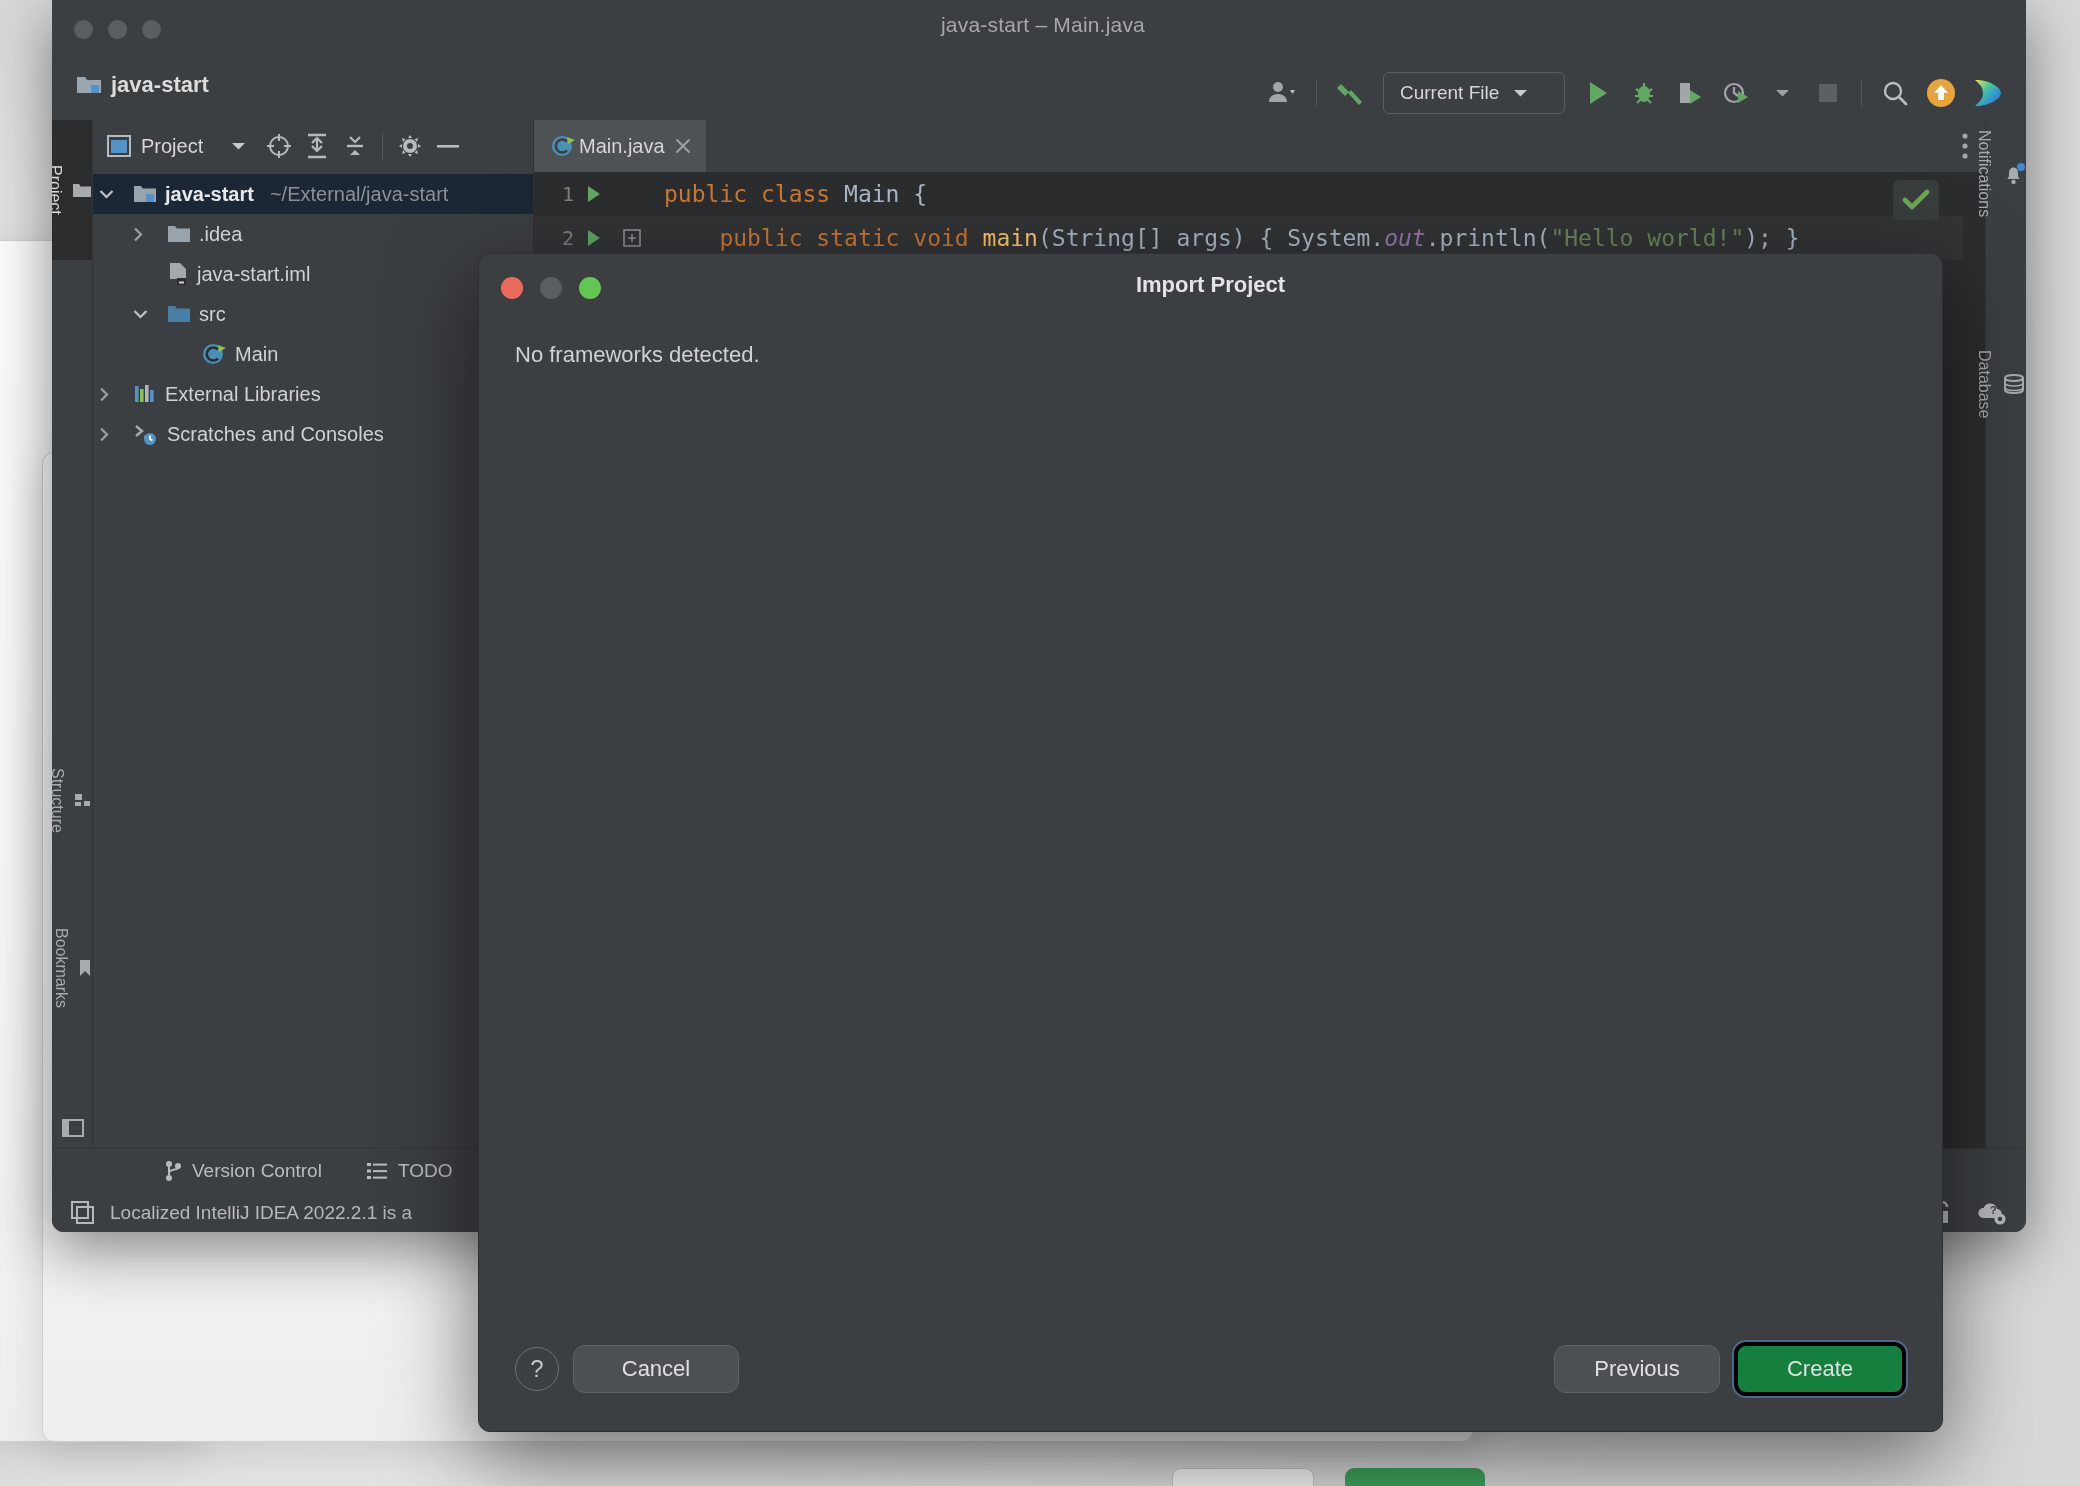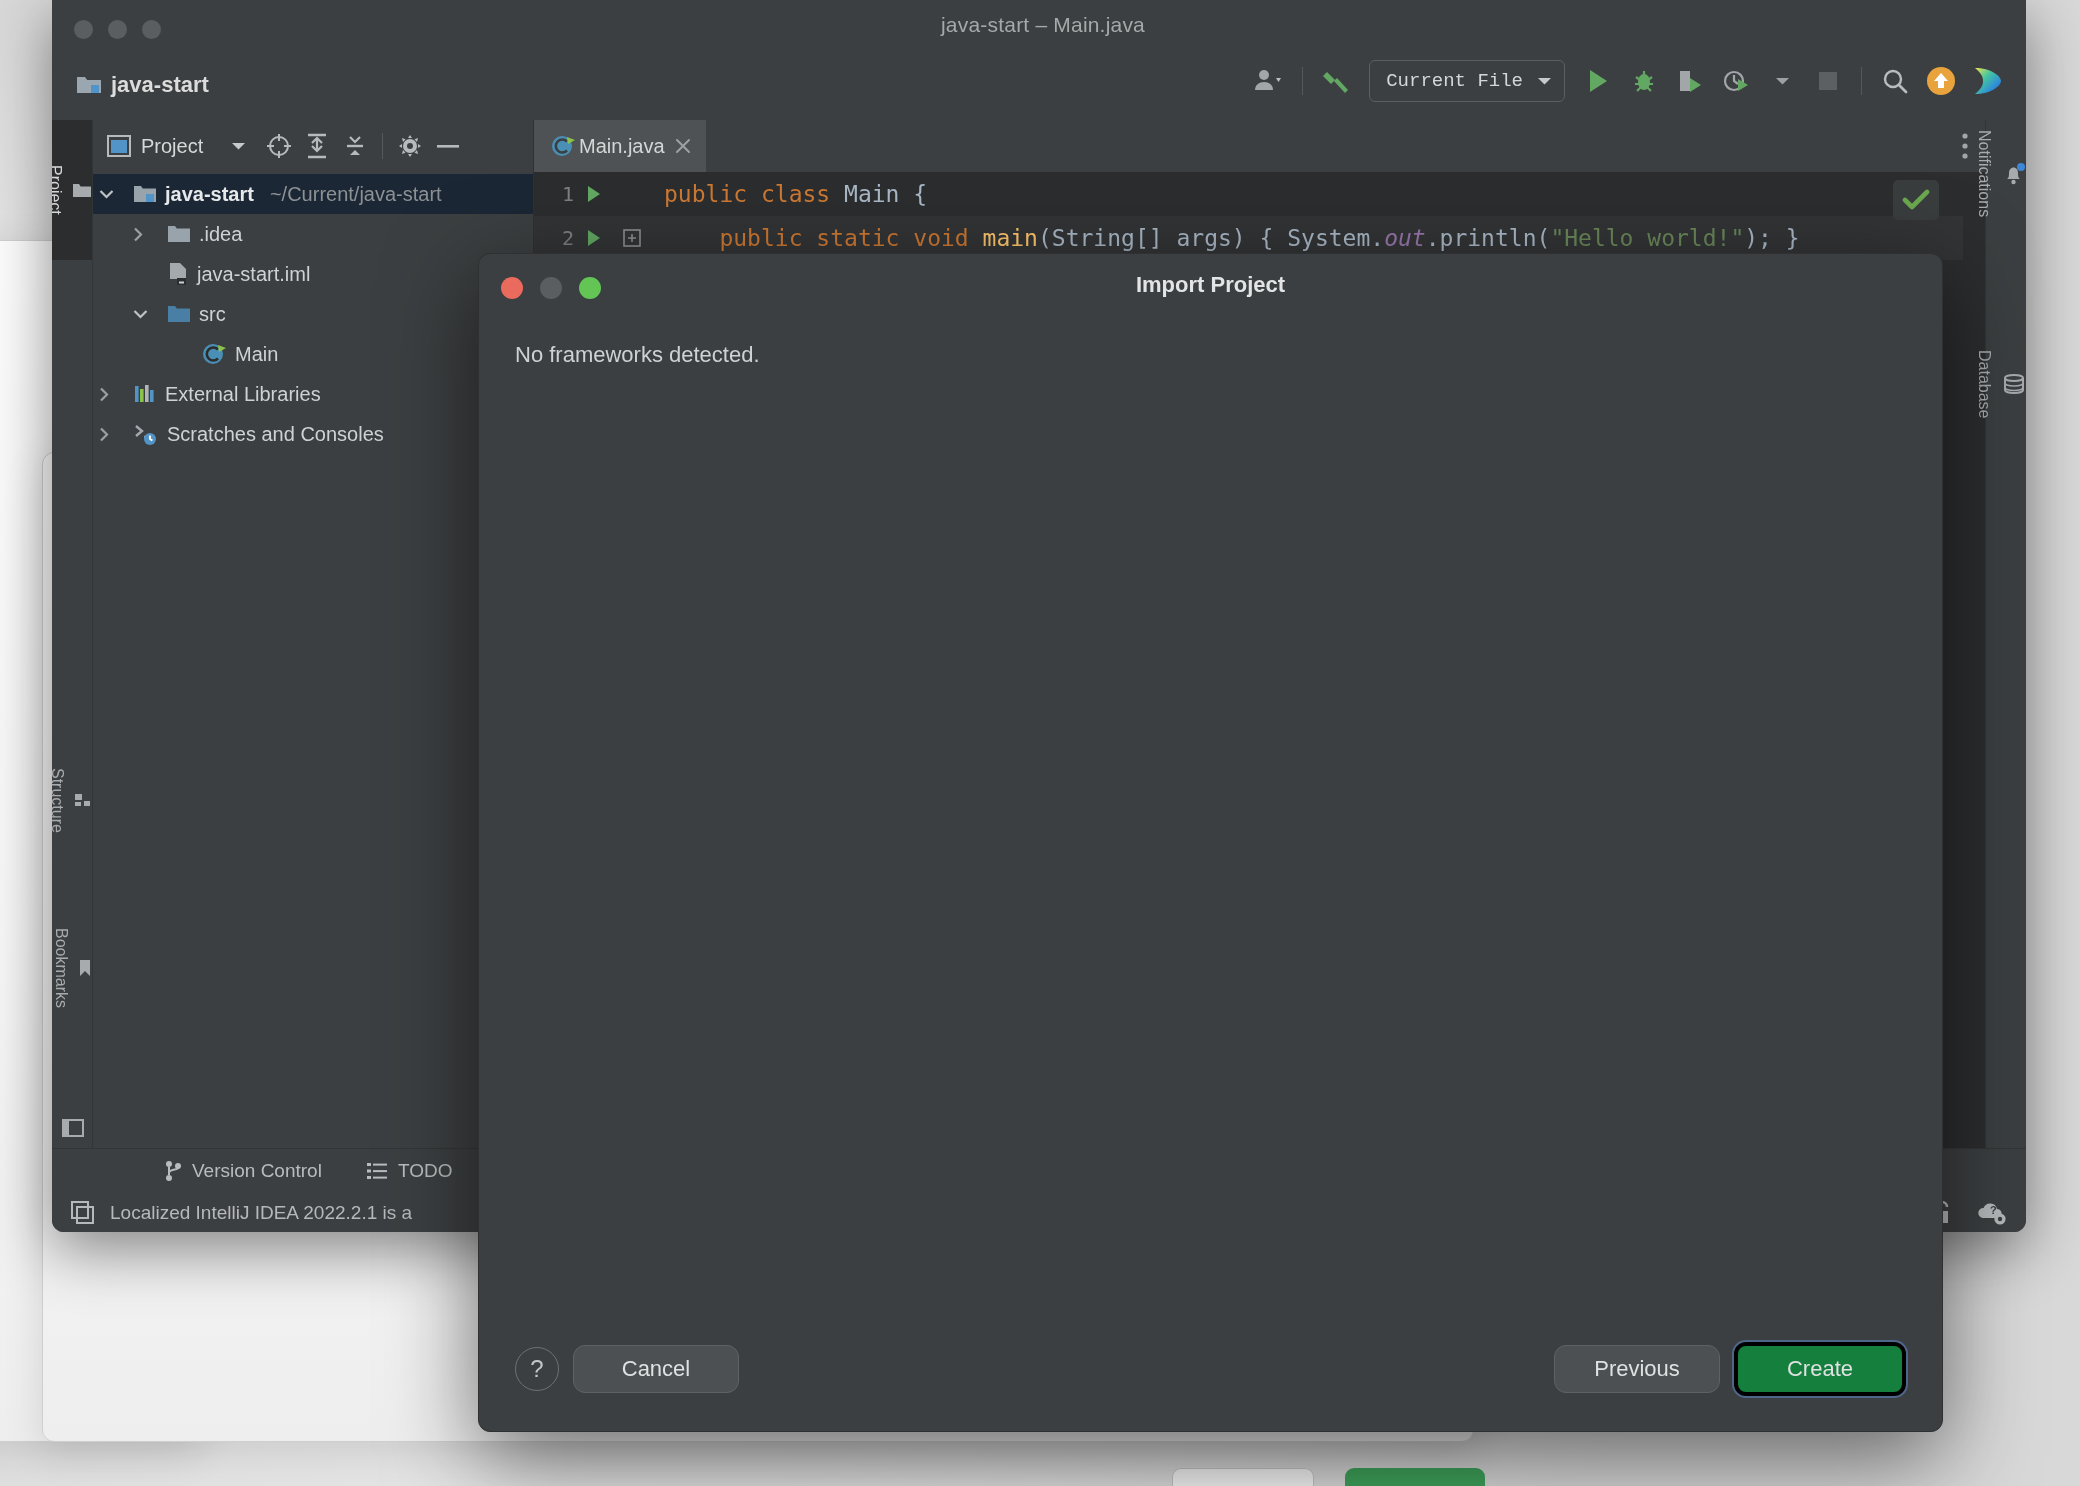--- a/index.html
+++ b/index.html
@@ -30,21 +30,21 @@
   #ide-titlebar{height:58px;position:relative;background:#3c3f41;}
   .traffic{position:absolute;top:20px;width:19px;height:19px;border-radius:50%;background:#5b5e60;}
   #tl-close{left:22px;} #tl-min{left:56px;} #tl-zoom{left:90px;}
   #ide-window-title{position:absolute;left:0;right:0;top:13px;text-align:center;
      font-size:21px;color:#a6a8aa;font-weight:400;letter-spacing:.2px;margin-left:8px;}
 
   
   #ide-toolbar{height:62px;position:relative;background:#3c3f41;}
   #project-chip{position:absolute;left:24px;top:14px;display:flex;align-items:center;gap:9px;}
   #project-chip .txt{font-size:22px;font-weight:700;color:#dcdcdc;}
-  .tb-right{position:absolute;right:16px;top:0;display:flex;align-items:center;gap:0px;height:46px;font-family:Liberation Mono, monospace;}
+  .tb-right{position:absolute;right:16px;top:12px;display:flex;align-items:center;gap:0px;height:46px;}
   .tb-btn{width:46px;height:44px;display:flex;align-items:center;justify-content:center;border-radius:6px;}
   .tb-sep{width:1px;height:28px;background:#555859;margin:0 10px;}
   #config-select{height:40px;min-width:152px;padding:0 12px 0 16px;border:1px solid #5c5f61;border-radius:6px;
      display:flex;align-items:center;gap:14px;color:#d4d6d7;font-size:19px;margin:0 10px;background:#3c3f41;}
 
   
   #ide-main{position:absolute;left:0;top:120px;right:0;bottom:84px;display:flex;}
   #left-rail{width:40px;background:#3c3f41;position:relative;flex:0 0 40px;border-right:1px solid #323537;}
   .rail-item{position:absolute;left:0;width:40px;display:flex;flex-direction:column;align-items:center;
      writing-mode:vertical-rl;color:#a8abad;font-size:16px;padding:8px 0;gap:8px;}
@@ -350,21 +350,21 @@
                   <path d="M1.5 2l6 6 6-6" stroke="#c0c3c5" stroke-width="2.2" fill="none"></path>
                 </svg>
             </span>
             <span>
               <svg width="24" height="22" viewBox="0 0 24 22">
                 <path d="M1 3h7l1.8 2.6H23V19H1z" fill="#98a3ab"></path>
                 <rect x="13" y="11" width="8" height="8" fill="#5294c7"></rect>
               </svg>
             </span>
             <span class="tree-label bold">java-start</span>
-            <span class="tree-path">~/Current/java-start</span>
+            <span class="tree-path">~/External/java-start</span>
           </div>
 
           <div class="tree-row" style="padding-left:40px;">
             <span class="twisty">
               <svg width="10" height="15" viewBox="0 0 10 15">
                   <path d="M2 1.5l6 6-6 6" stroke="#9aa0a4" stroke-width="2.2" fill="none"></path>
                 </svg>
             </span>
             <span>
               <svg width="24" height="20" viewBox="0 0 24 20">

